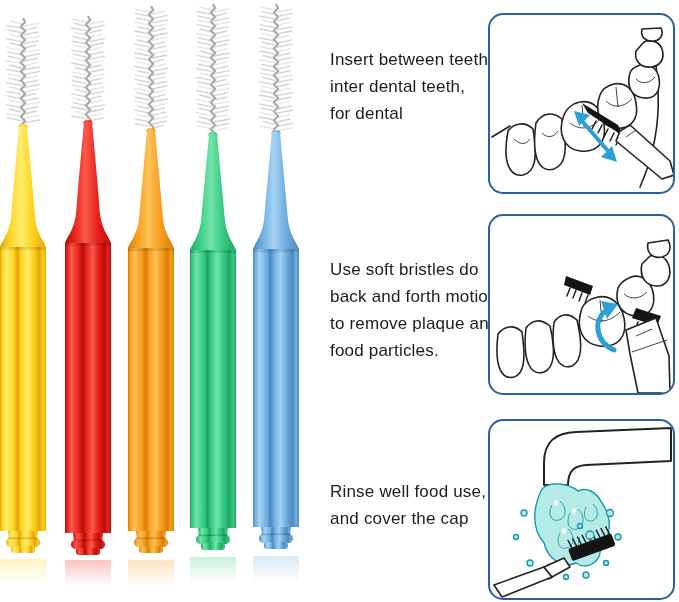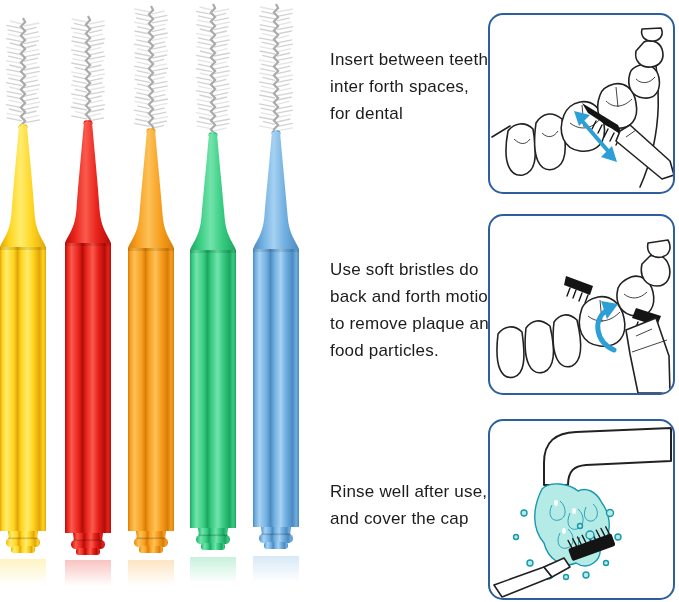--- a/index.html
+++ b/index.html
@@ -516,27 +516,27 @@
       <path d="M 21 527 L 51 527 L 50 535 L 22 535 Z" fill="url(#bg4)"></path>
       <rect x="19" y="534" width="34" height="9" rx="4.5" fill="url(#bg4)"></rect>
       <rect x="21" y="533.5" width="30" height="1.6" fill="rgba(0,0,0,0.18)"></rect>
       <rect x="24" y="542" width="24" height="7" rx="3" fill="url(#bg4)"></rect>
       <rect x="13" y="556" width="46" height="26" fill="url(#rg4)" opacity="0.3"></rect>
     </g>
   </svg>
     </div>
 
   <div class="step-text" style="top:46px">Insert between teeth
-inter forth spaces,
+inter dental teeth,
 for dental</div>
   <div class="step-text" style="top:256px">Use soft bristles do
 back and forth motion
 to remove plaque and
 food particles.</div>
-  <div class="step-text" style="top:478px">Rinse well after use,
+  <div class="step-text" style="top:478px">Rinse well food use,
 and cover the cap</div>
 
   <div class="panel" style="top:13px">
     <svg viewBox="0 0 183 177">
       <g>
         <path class="outline" d="M158 14 C 172 62 174 118 150 172"></path>
         <path class="outline" d="M2 122 L 20 111"></path>
       </g>
       <g>
         <path class="line" d="M18 116 C 12 148 20 162 33 160 C 45 157 48 144 43 114 C 35 106 24 108 18 116 Z"></path>

